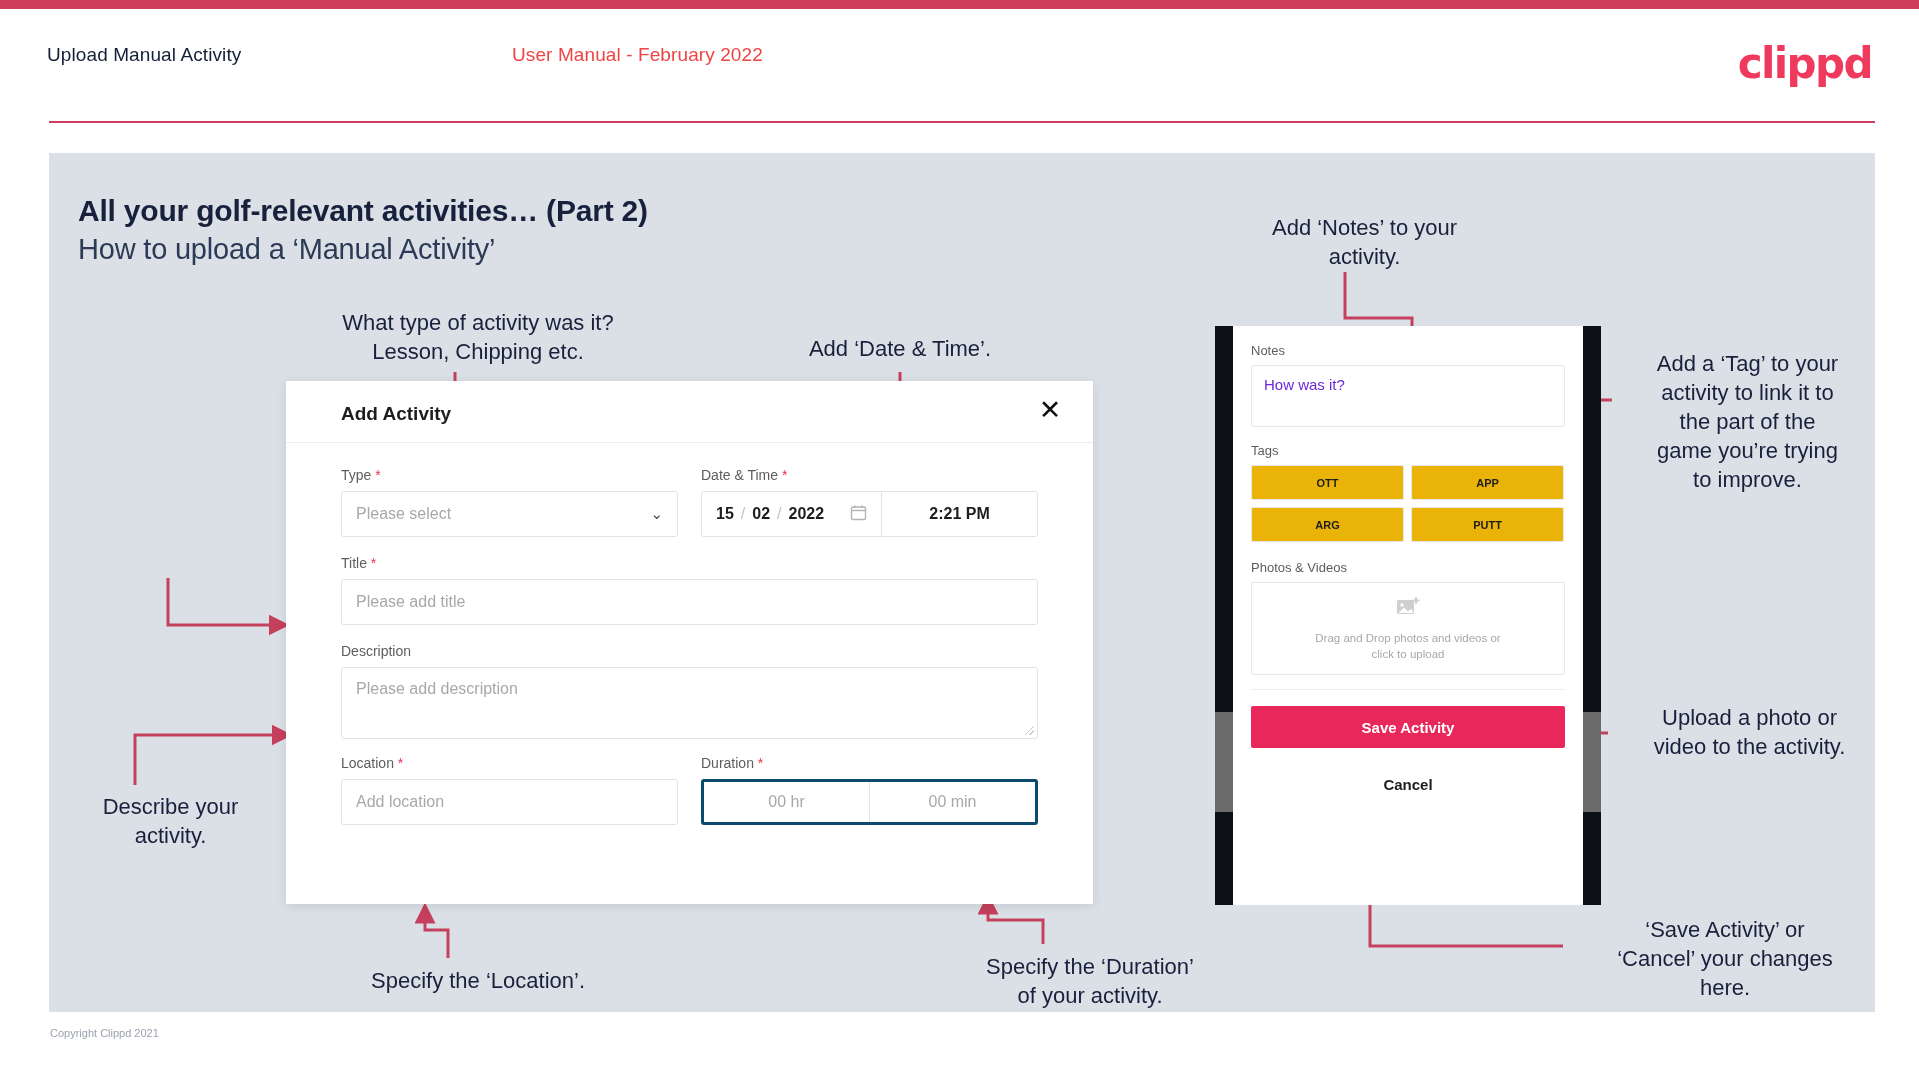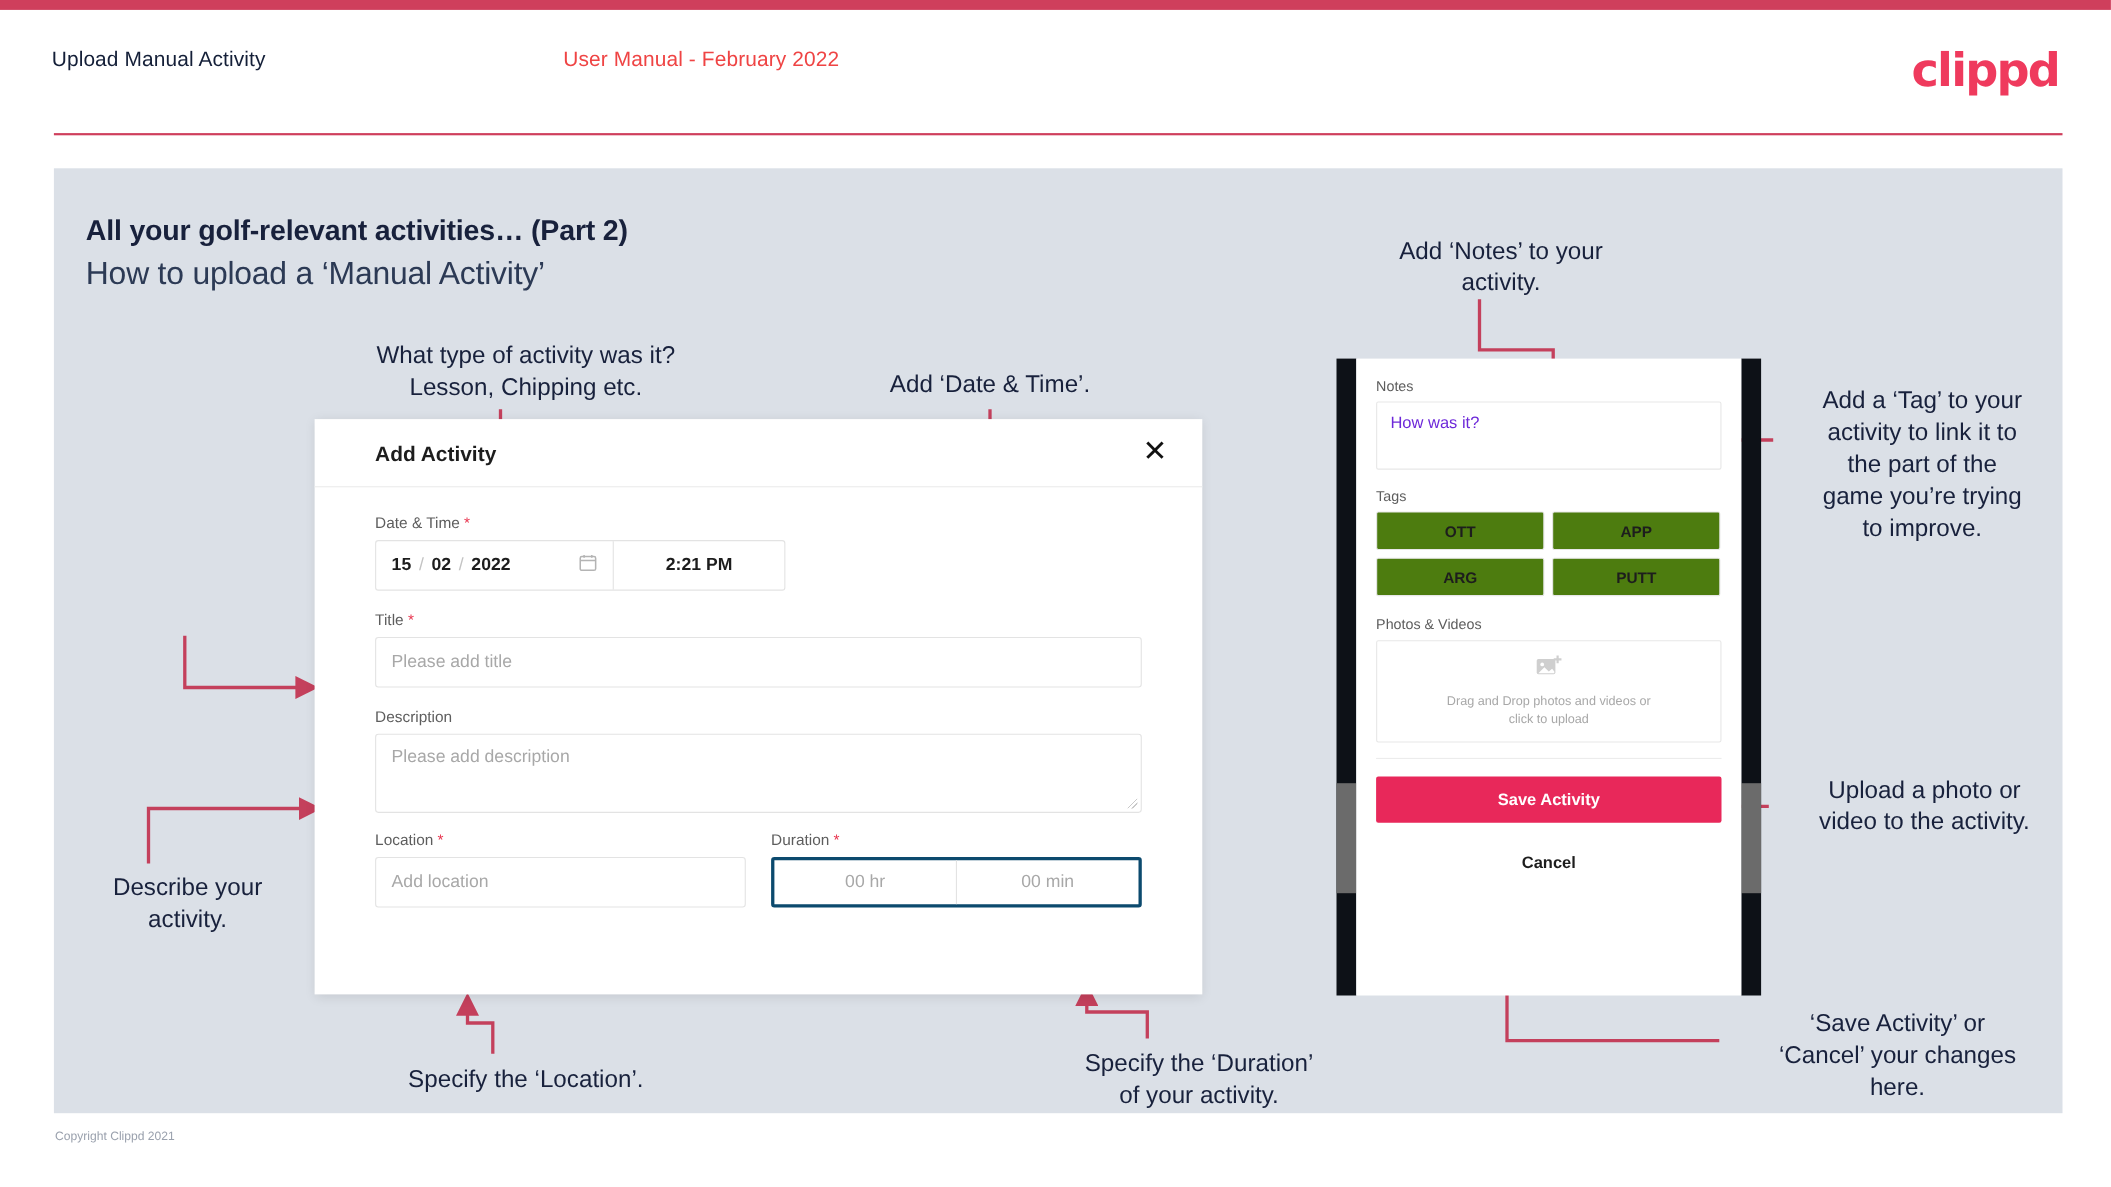--- a/index.html
+++ b/index.html
@@ -40,21 +40,21 @@
     font-family: "DejaVu Sans", sans-serif;
   }
   
   .slide {
     position: absolute; left: 49px; top: 153px;
     width: 1826px; height: 859px;
     background: #dbe0e7;
   }
   .slide-h1 {
     position: absolute; left: 78px; top: 194px;
-    font-size: 26px; font-weight: 700; color: #18213c;
+    font-size: 30px; font-weight: 700; color: #18213c;
     letter-spacing: -.2px;
   }
   .slide-h2 {
     position: absolute; left: 78px; top: 233px;
     font-size: 29px; font-weight: 400; color: #2c3a55;
     letter-spacing: -.2px;
   }
   .footer {
     position: absolute; left: 50px; top: 1027px;
     font-size: 11px; color: #9aa1ad;
@@ -162,22 +162,22 @@
     background: #ffffff; padding: 17px 18px 0 18px;
   }
   .p-label { font-size: 13px; color: #5d5d5d; margin-bottom: 7px; }
   .p-notes {
     height: 62px; border: 1px solid #e7e7e7; border-radius: 2px;
     padding: 10px 12px; font-size: 15px; color: #6d28d9;
   }
   .p-tags { display: flex; flex-wrap: wrap; gap: 7px; }
   .p-tag {
     width: 153px; height: 35px; border: 1px solid #e7e7e7; border-radius: 2px;
-    background: #4d7c0f; display: flex; align-items: center; justify-content: center;
-    font-size: 14px; font-weight: 700; color: #1d1d1d;
+    background: #eab308; display: flex; align-items: center; justify-content: center;
+    font-size: 11px; font-weight: 700; color: #1d1d1d;
   }
   .p-drop {
     height: 93px; border: 1px solid #e7e7e7; border-radius: 2px;
     display: flex; flex-direction: column; align-items: center; justify-content: center;
     gap: 8px;
   }
   .p-drop-txt { font-size: 11.5px; color: #a8a8a8; text-align: center; line-height: 16px; }
   .p-divider { height: 1px; background: #ececec; margin: 14px 0 16px 0; }
   .p-save {
     height: 42px; background: #e8285a; border-radius: 2px;
@@ -259,20 +259,30 @@
 
   <div class="modal">
     <div class="modal-head">
       <div class="modal-title">Add Activity</div>
       <div class="modal-close">✕</div>
     </div>
 
     <div class="modal-body">
 
       <div class="row mb">
+        <div class="col-left">
+          <div class="fld-label">
+            <span>Type</span>
+            <span class="req">*</span>
+          </div>
+          <div class="input select">
+            <span>Please select</span>
+            <span class="chev">⌄</span>
+          </div>
+        </div>
 
         <div class="col-right">
           <div class="fld-label">
             <span>Date &amp; Time</span>
             <span class="req">*</span>
           </div>
           <div class="dt">
             <div class="dt-date">
               <span>15</span>
               <span class="dt-slash">/</span>

